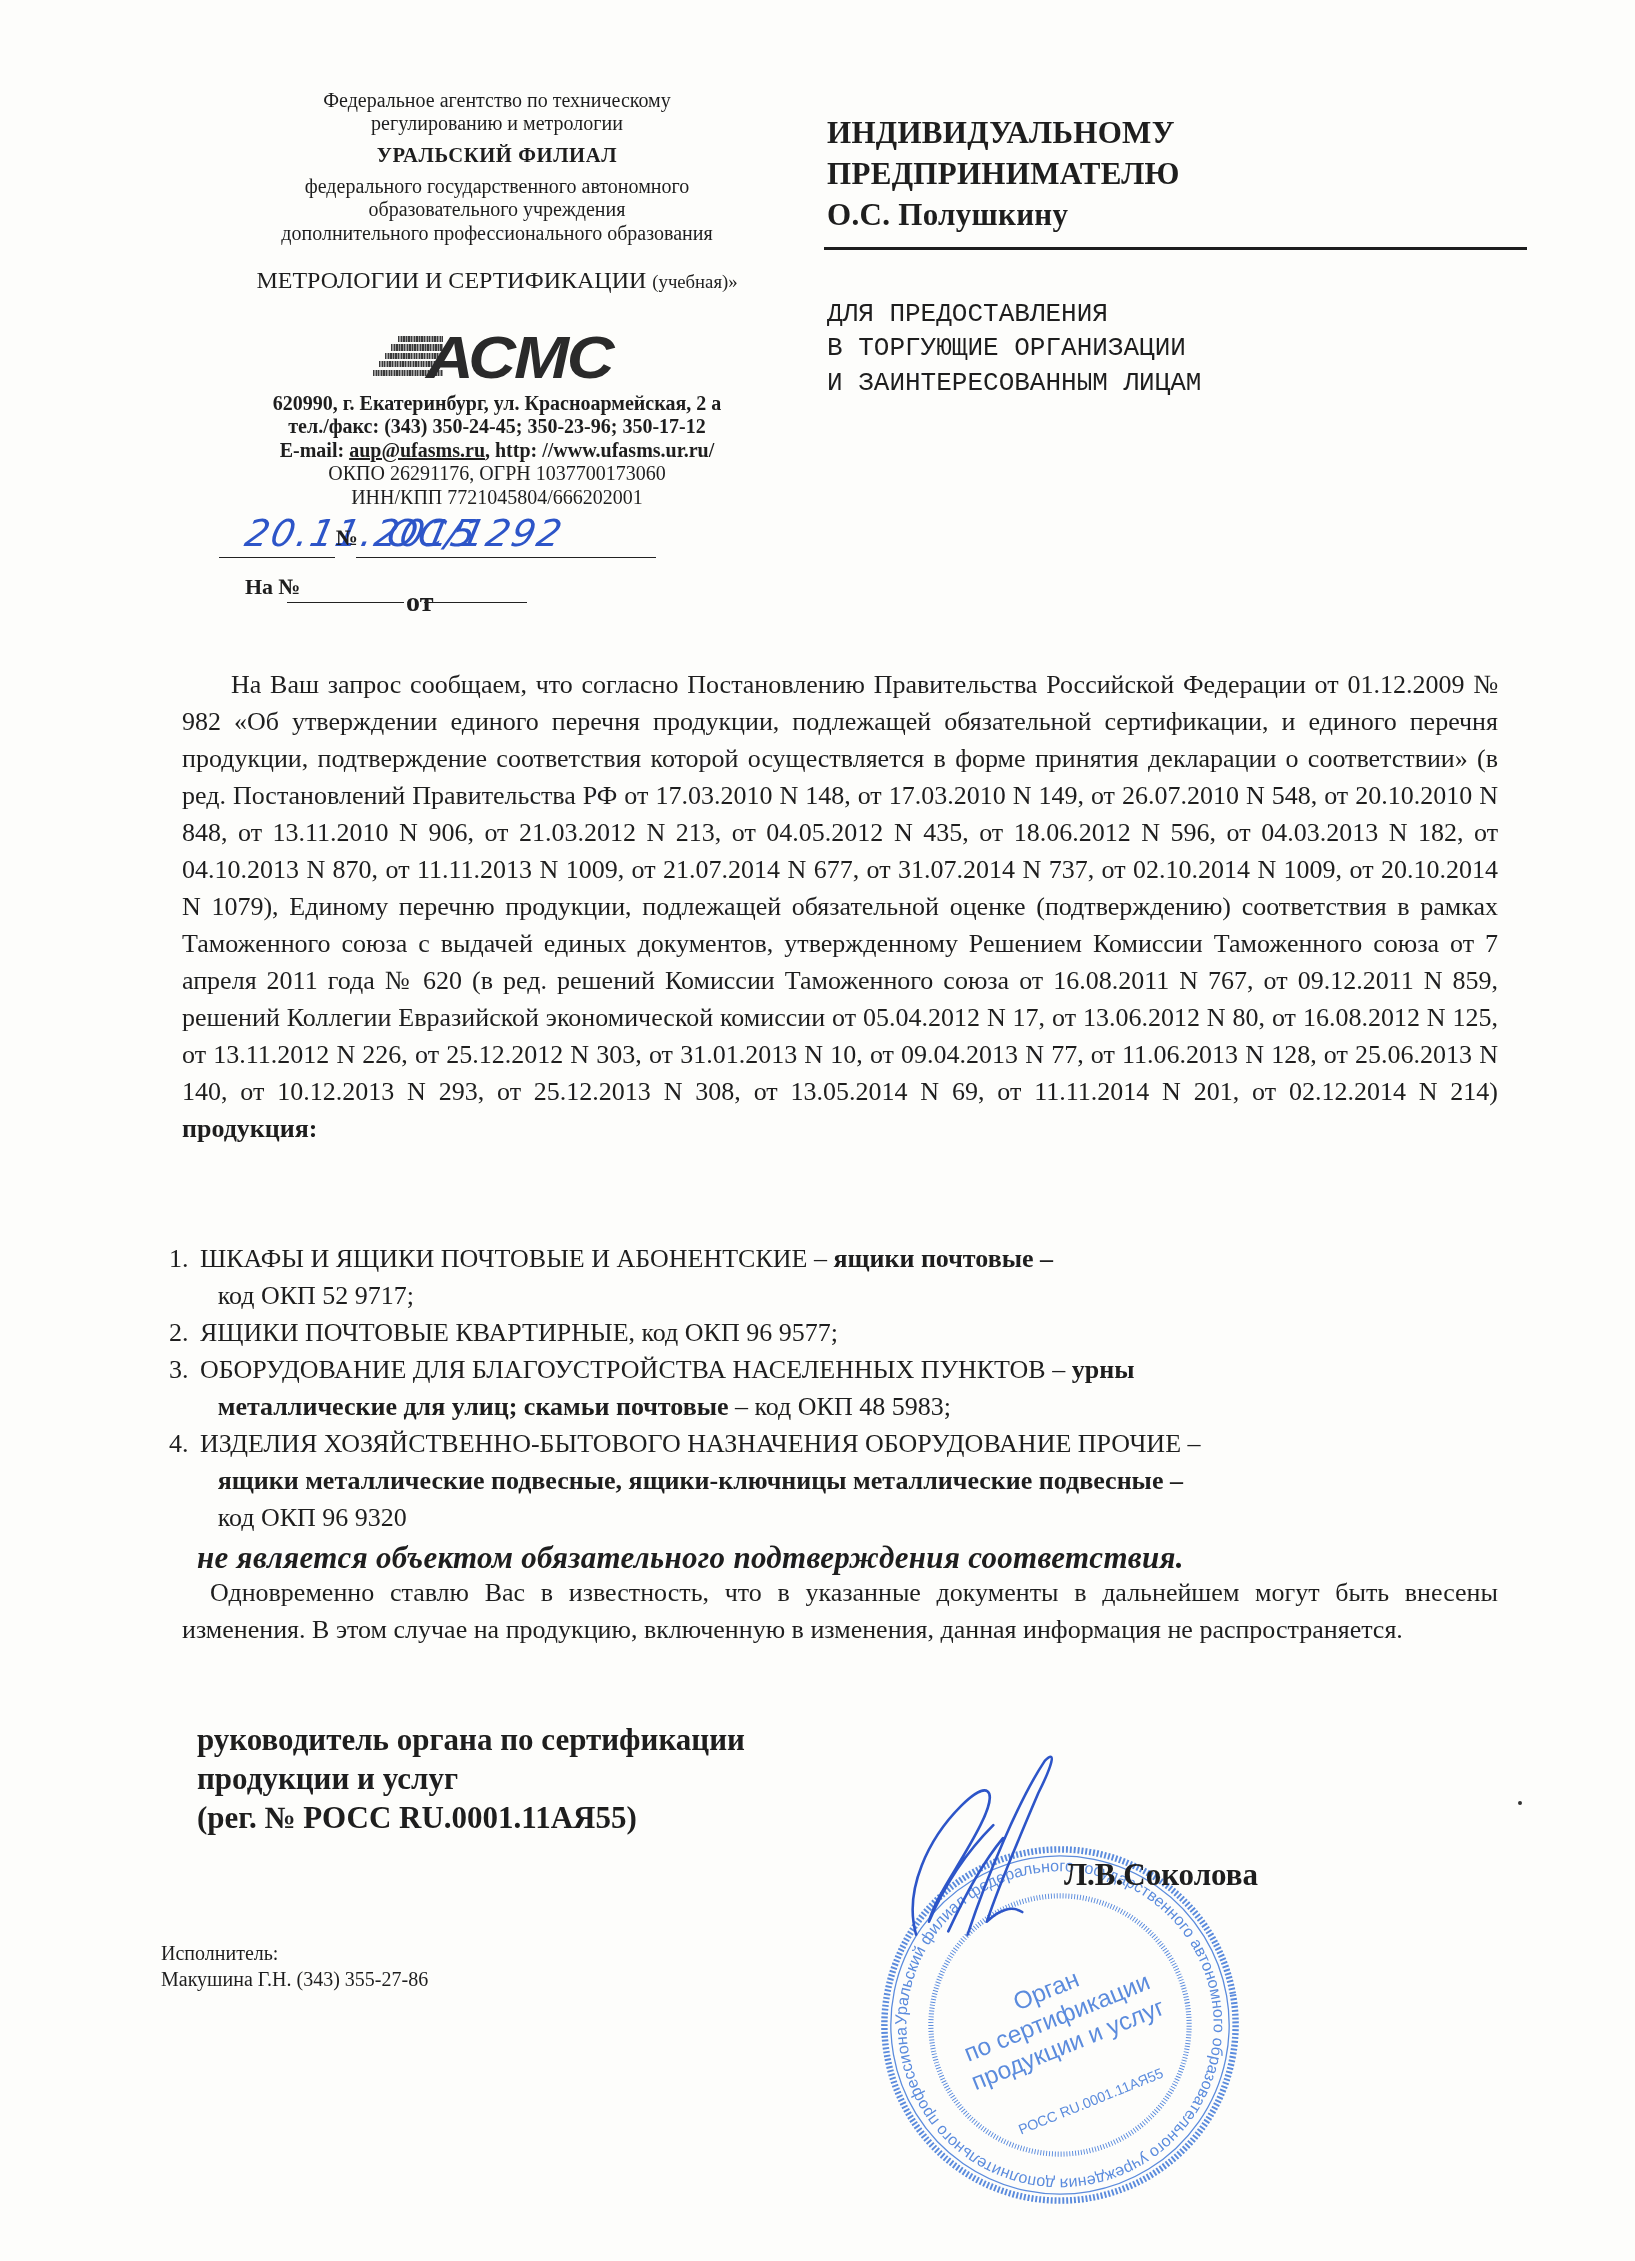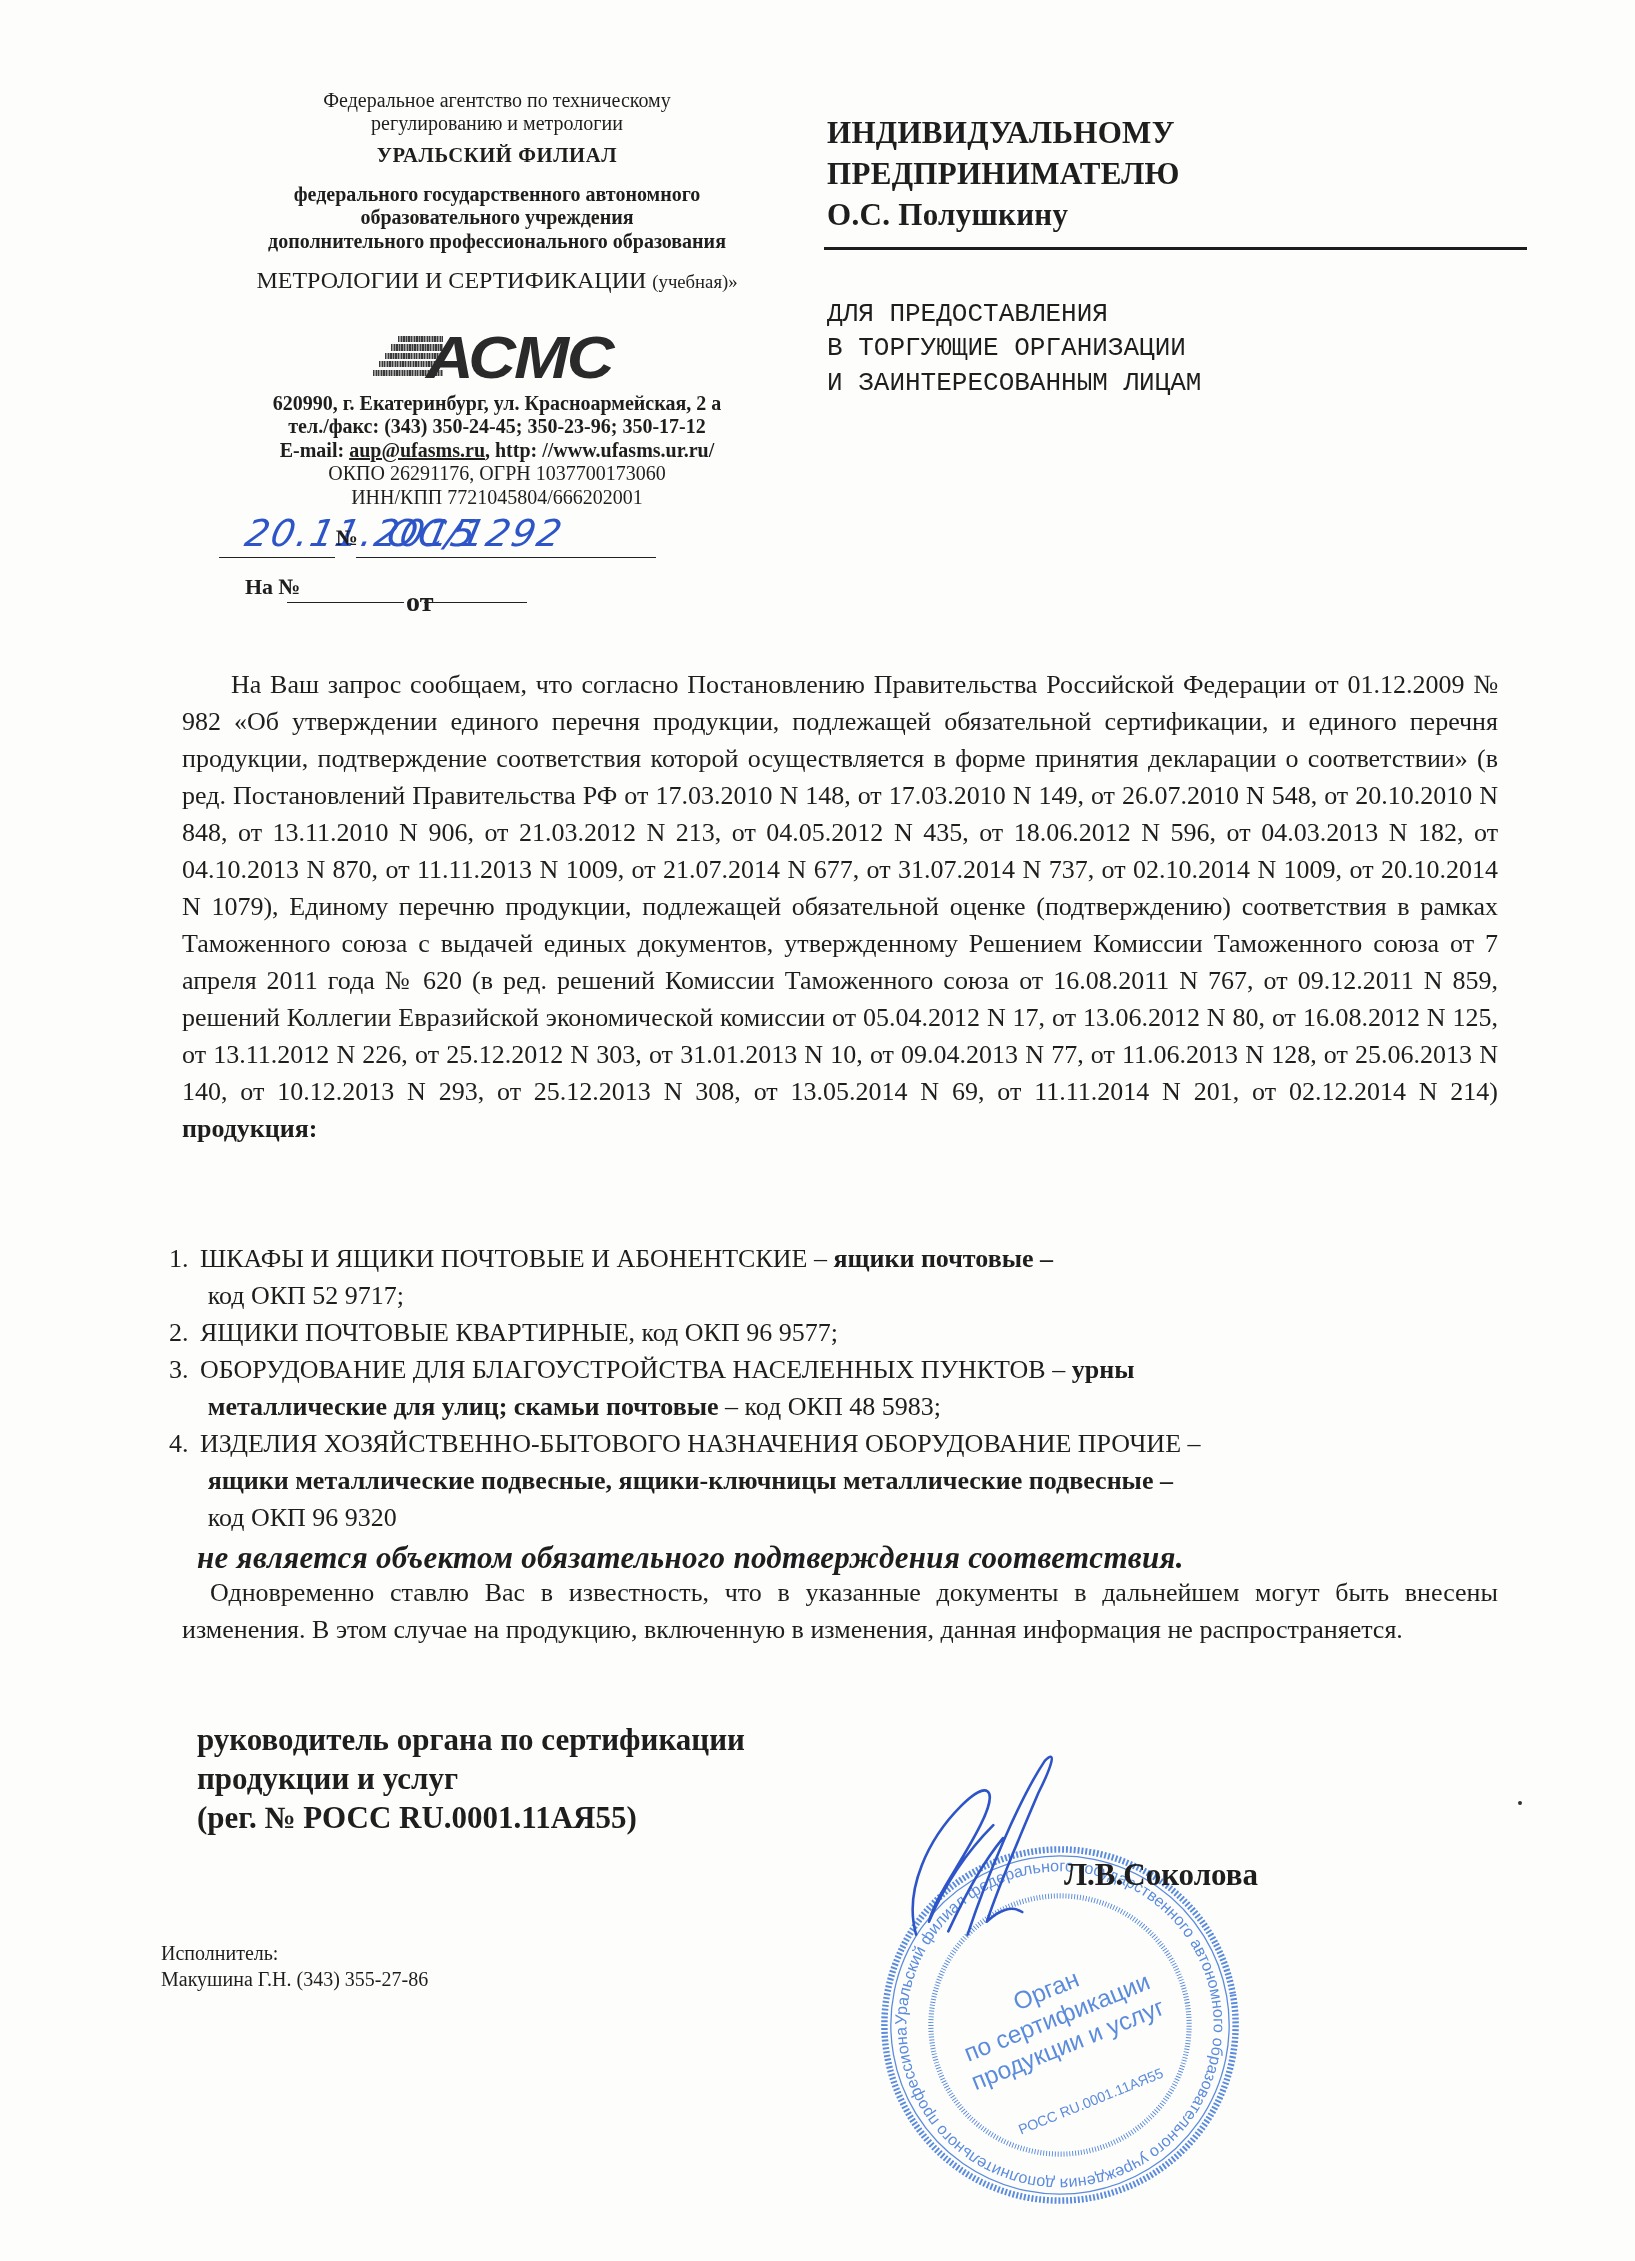--- a/index.html
+++ b/index.html
@@ -8,21 +8,21 @@
     background: #fdfdfb;
     font-family: "Liberation Serif", "DejaVu Serif", serif;
     color: #1e1e1e;
   }
   .abs { position: absolute; }
 
   
   .lh { left: 213px; width: 568px; text-align: center; line-height: 1.17; }
   .lh-agency { top: 89px; font-size: 20px; }
   .lh-branch { top: 143px; font-size: 20.6px; font-weight: bold; letter-spacing: 0.6px; }
-  .lh-org { top: 183px; font-size: 20px; font-weight: bold; }
+  .lh-org { top: 175px; font-size: 20px; }
   .lh-academy { top: 266px; font-size: 24px; line-height: 1.17; }
   .lh-academy .small { font-size: 18.7px; }
   .logo { left: 373px; top: 332px; width: 258px; height: 46px; }
   .logo .bars { position: absolute; left: 0; top: 3.9px; width: 70px; height: 40px; }
   .logo .bars span {
     position: absolute; right: 0; height: 6.4px;
     background: repeating-linear-gradient(90deg,#3a3a3a 0 1.3px,#9a9a9a 1.3px 2.6px);
   }
   .logo .txt {
     position: absolute; left: 53px; top: -7.7px;
@@ -57,21 +57,21 @@
   .purpose { left: 827px; top: 297px; font-size: 26px; line-height: 1.32; font-family: Liberation Mono, monospace; }
 
   
   .body { left: 182px; width: 1316px; font-size: 26px; line-height: 37px; text-align: justify; }
   .p1 { top: 666px; text-indent: 49px; }
   .p1 b { font-weight: bold; }
   .list { left: 169px; top: 1240px; width: 1329px; font-size: 26px; line-height: 37px; }
   .list-item { position: relative; padding-left: 31px; margin: 0; }
   .list-item .num { position: absolute; left: 0; top: 0; }
   .list-item b { font-weight: bold; }
-  .list-item .l2 { display: block; padding-left: 7.7px; }
+  .list-item .l2 { display: block; padding-left: 7.7px; margin-left: 10px; }
   .conclusion { left: 197px; top: 1540px; font-size: 31px; font-weight: bold; font-style: italic; letter-spacing: 0.3px; }
   .p2 { top: 1574px; text-indent: 28px; }
 
   
   .sign-title { left: 197px; top: 1721px; font-size: 31px; font-weight: bold; line-height: 1.25; }
   .signer { left: 1064px; top: 1857px; font-size: 31px; font-weight: bold; }
   .executor { left: 161px; top: 1940px; font-size: 20px; line-height: 1.3; }
 
   .stamp { left: 876px; top: 1841px; width: 368px; height: 368px; }
   .signature { left: 890px; top: 1748px; width: 168px; height: 193px; }

